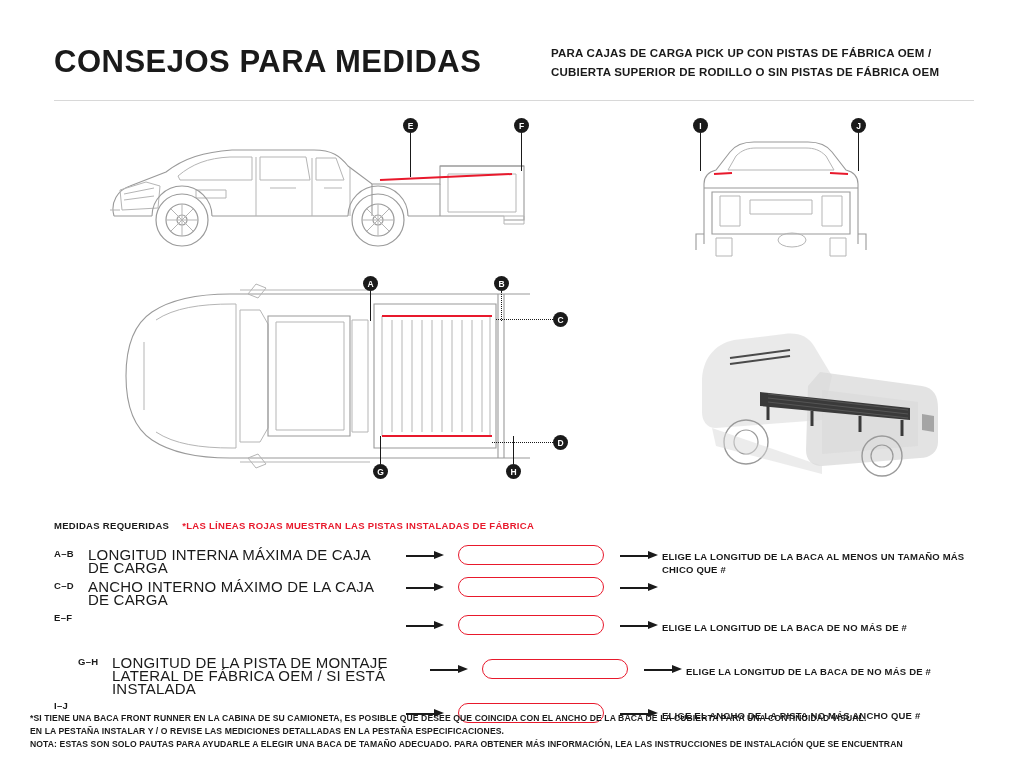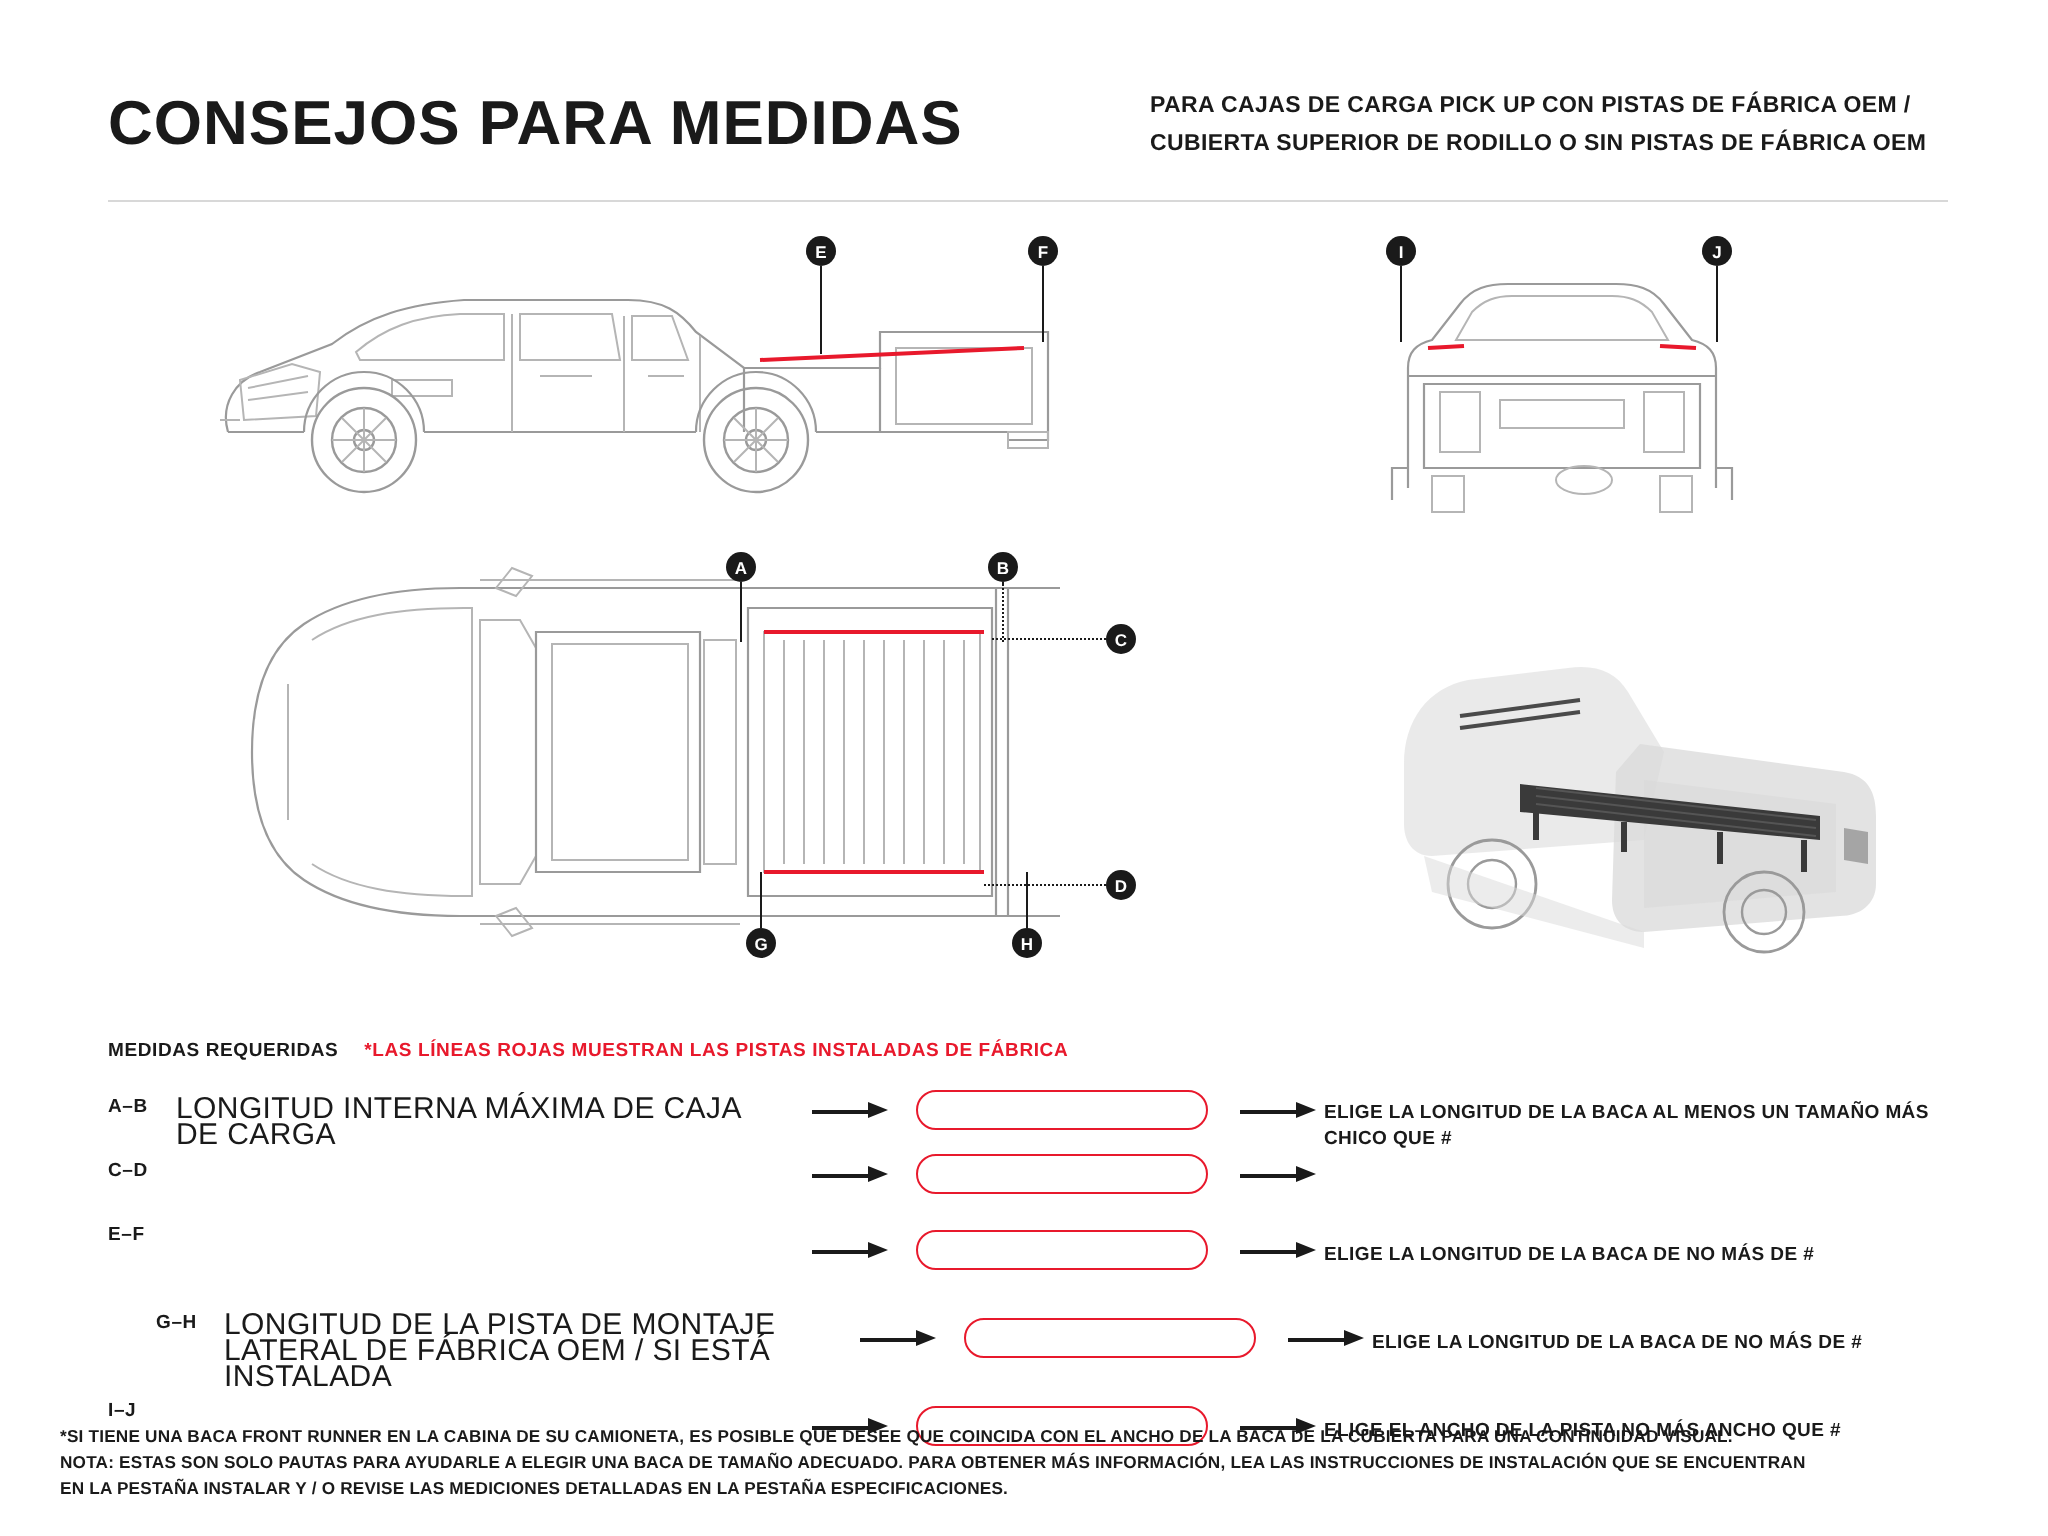--- a/index.html
+++ b/index.html
@@ -17,21 +17,21 @@
   
   .header { position:absolute; left:54px; top:22px; width:920px; height:70px; }
   .title {
     position:absolute; left:0; top:22px;
     font-size:31px; font-weight:700; letter-spacing:0.5px;
     color:#1a1a1a; white-space:nowrap;
   }
   .subtitle {
     position:absolute; left:497px; top:22px; width:430px;
     font-size:11.5px; font-weight:700; line-height:19px;
-    letter-spacing:0.2px; color:#1a1a1a;margin-left:24px;
+    letter-spacing:0.2px; color:#1a1a1a;
   }
   .rule { position:absolute; left:54px; top:100px; width:920px; height:1px; background:#d8d8d8; }
 
   
   .illus { position:absolute; left:0; top:104px; width:1024px; height:396px; }
 
   
   .badge {
     position:absolute; width:15px; height:15px; border-radius:50%;
     background:#1a1a1a; color:#fff; font-size:8.5px; font-weight:700;
@@ -295,20 +295,21 @@
           <span class="arrowglyph">
             <span class="shaft"></span>
             <span class="head"></span>
           </span>
         </div>
       <div class="result">ELIGE LA LONGITUD DE LA BACA AL MENOS UN TAMAÑO MÁS CHICO QUE #</div>
     </div>
 
     <div class="row" style="height:32px;">
       <div class="code">C–D</div>
+      <div class="desc">ANCHO INTERNO MÁXIMO DE LA CAJA DE CARGA</div>
       <div class="arrow1">
           <span class="arrowglyph">
             <span class="shaft"></span>
             <span class="head"></span>
           </span>
         </div>
       <input class="field" value="" placeholder="" style="">
       <div class="arrow2">
           <span class="arrowglyph">
             <span class="shaft"></span>
@@ -369,17 +370,17 @@
             <span class="head"></span>
           </span>
         </div>
       <div class="result" style="top:9px;">ELIGE EL ANCHO DE LA PISTA NO MÁS ANCHO QUE #</div>
     </div>
 
   </div>
 
   <div class="foot">
     <div>*SI TIENE UNA BACA FRONT RUNNER EN LA CABINA DE SU CAMIONETA, ES POSIBLE QUE DESEE QUE COINCIDA CON EL ANCHO DE LA BACA DE LA CUBIERTA PARA UNA CONTINUIDAD VISUAL.</div>
+    <div>EN LA PESTAÑA INSTALAR Y / O REVISE LAS MEDICIONES DETALLADAS EN LA PESTAÑA ESPECIFICACIONES.</div>
     <div>NOTA: ESTAS SON SOLO PAUTAS PARA AYUDARLE A ELEGIR UNA BACA DE TAMAÑO ADECUADO. PARA OBTENER MÁS INFORMACIÓN, LEA LAS INSTRUCCIONES DE INSTALACIÓN QUE SE ENCUENTRAN</div>
-    <div>EN LA PESTAÑA INSTALAR Y / O REVISE LAS MEDICIONES DETALLADAS EN LA PESTAÑA ESPECIFICACIONES.</div>
   </div>
 
 </div>
 
 </body></html>

